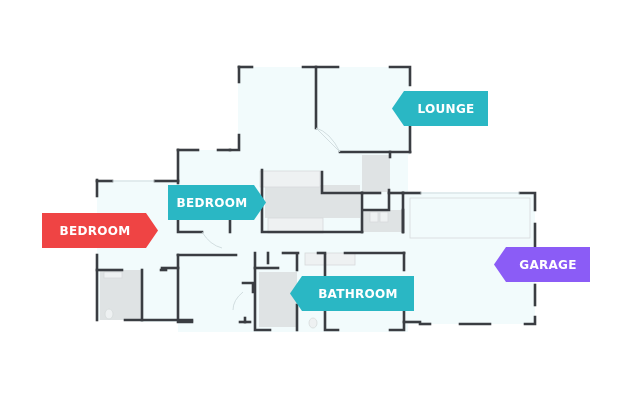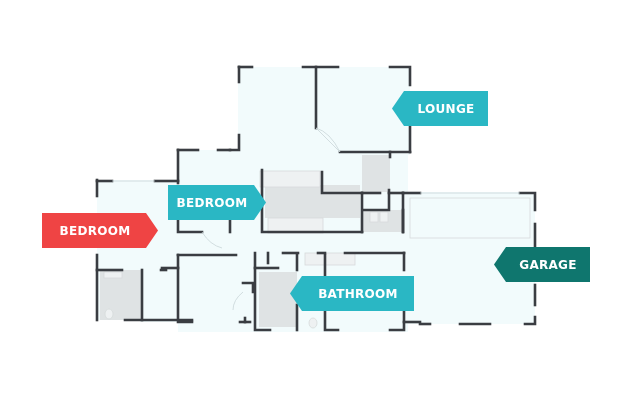--- a/index.html
+++ b/index.html
@@ -141,15 +141,15 @@
 </div>
 
 <div class="label right-arrow" style="left:42px; top:213px; width:116px; background:#ef4444;">
   <span>BEDROOM</span>
 </div>
 
 <div class="label left-arrow" style="left:290px; top:276px; width:124px; background:#2ab7c4;">
   <span>BATHROOM</span>
 </div>
 
-<div class="label left-arrow" style="left:494px; top:247px; width:96px; background:#0f766e;">
+<div class="label left-arrow" style="left:494px; top:247px; width:96px; background:#8b5cf6;">
   <span>GARAGE</span>
 </div>
 
 </body></html>

